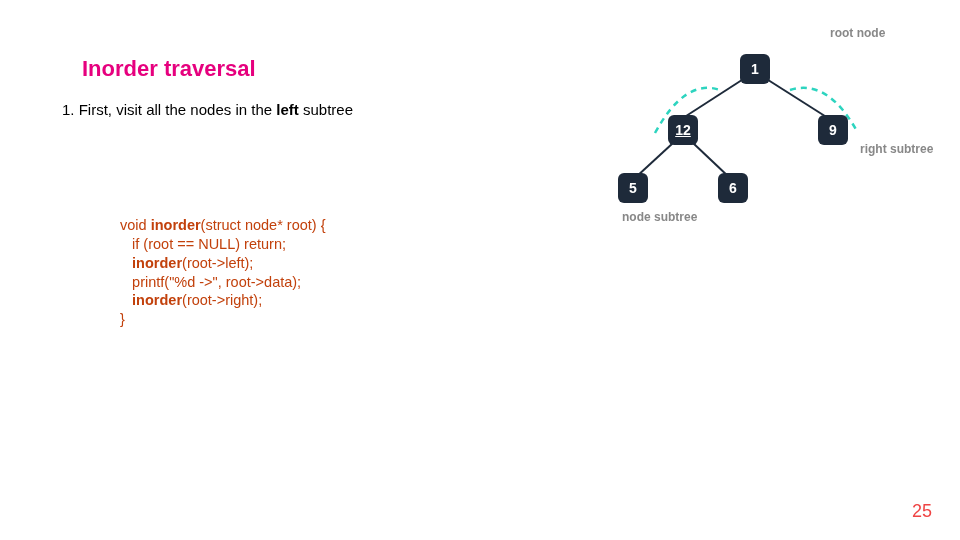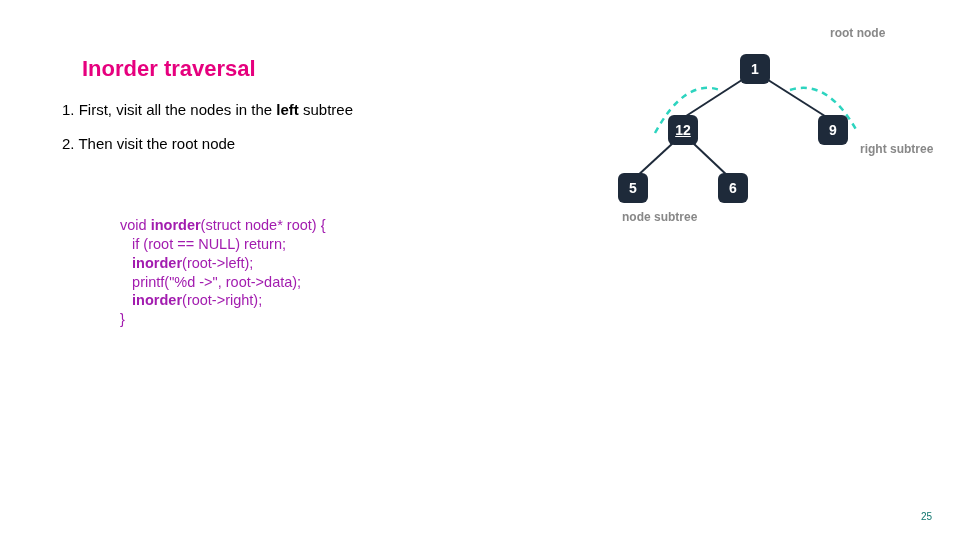--- a/index.html
+++ b/index.html
@@ -27,30 +27,30 @@
     color: #000;
     line-height: 2.1;
   }
   .steps div { margin-bottom: 2px; }
   .code {
     position: absolute;
     left: 120px;
     top: 216px;
     font-size: 14.5px;
     font-family: "Segoe UI", Arial, sans-serif;
-    color: #a21caf;
+    color: #c2410c;
     line-height: 1.3;
     white-space: pre;
   }
   .pagenum {
     position: absolute;
     right: 28px;
     bottom: 18px;
-    font-size: 10px;
-    color: #0f766e;
+    font-size: 18px;
+    color: #ef4444;
   }
   .diagram {
     position: absolute;
     left: 560px;
     top: 18px;
     width: 400px;
     height: 210px;
   }
   .node {
     position: absolute;
@@ -75,24 +75,20 @@
 </head>
 <body>
 
 <div class="title">Inorder traversal</div>
 
 <div class="steps">
   <div>
     <span>1.</span>
     <span>First, visit all the nodes in the </span><b>left</b><span> subtree</span>
   </div>
-  <div>
-    <span>2.</span>
-    <span>Then visit the root node</span>
-  </div>
 </div>
 
 <div class="code"><span>void </span><b>inorder</b><span>(struct node* root) {</span>
 <span>   if (root == NULL) return;</span>
 <span>   </span><b>inorder</b><span>(root-&gt;left);</span>
 <span>   printf("%d -&gt;", root-&gt;data);</span>
 <span>   </span><b>inorder</b><span>(root-&gt;right);</span>
 <span>}</span></div>
 
 <div class="diagram">

